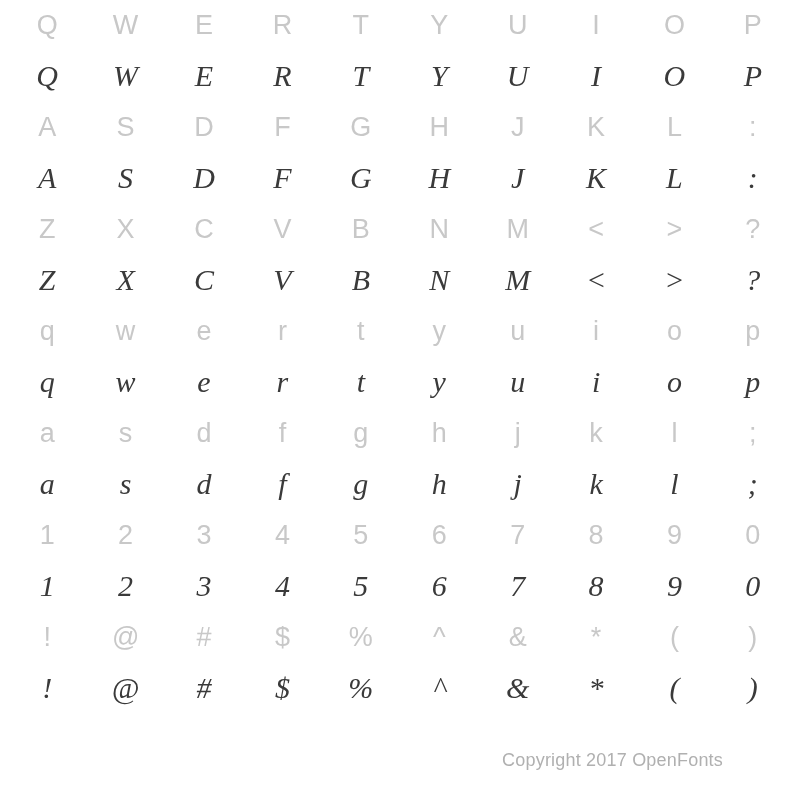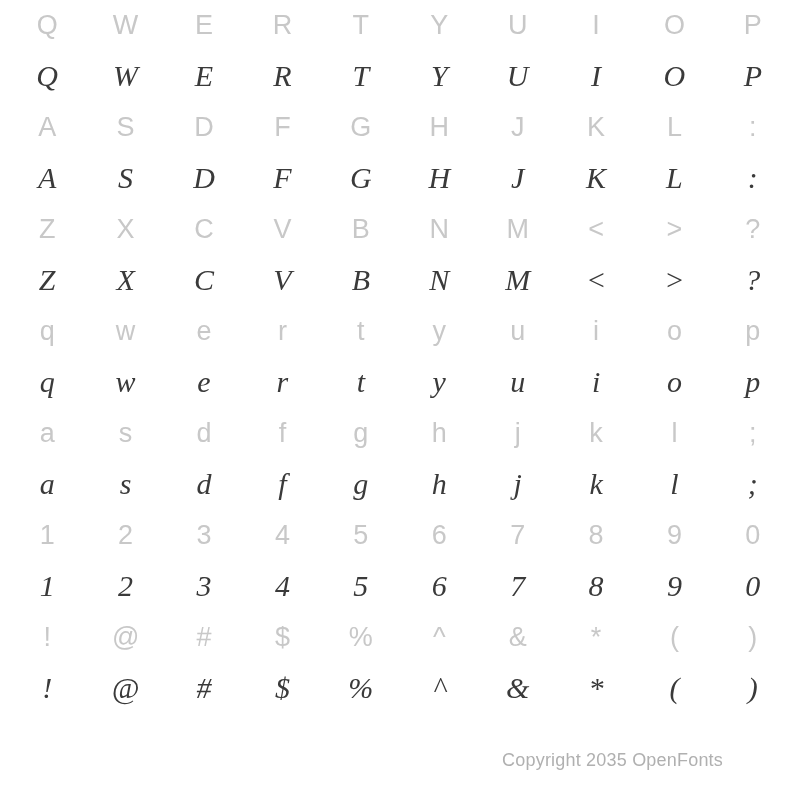--- a/index.html
+++ b/index.html
@@ -241,14 +241,14 @@
         <div class="cell">#</div>
         <div class="cell">$</div>
         <div class="cell">%</div>
         <div class="cell">^</div>
         <div class="cell">&amp;</div>
         <div class="cell">*</div>
         <div class="cell">(</div>
         <div class="cell">)</div>
       </div>
     </div>
-  <div class="copyright">Copyright 2035 OpenFonts</div>
+  <div class="copyright">Copyright 2017 OpenFonts</div>
 </div>
 
 </body></html>

